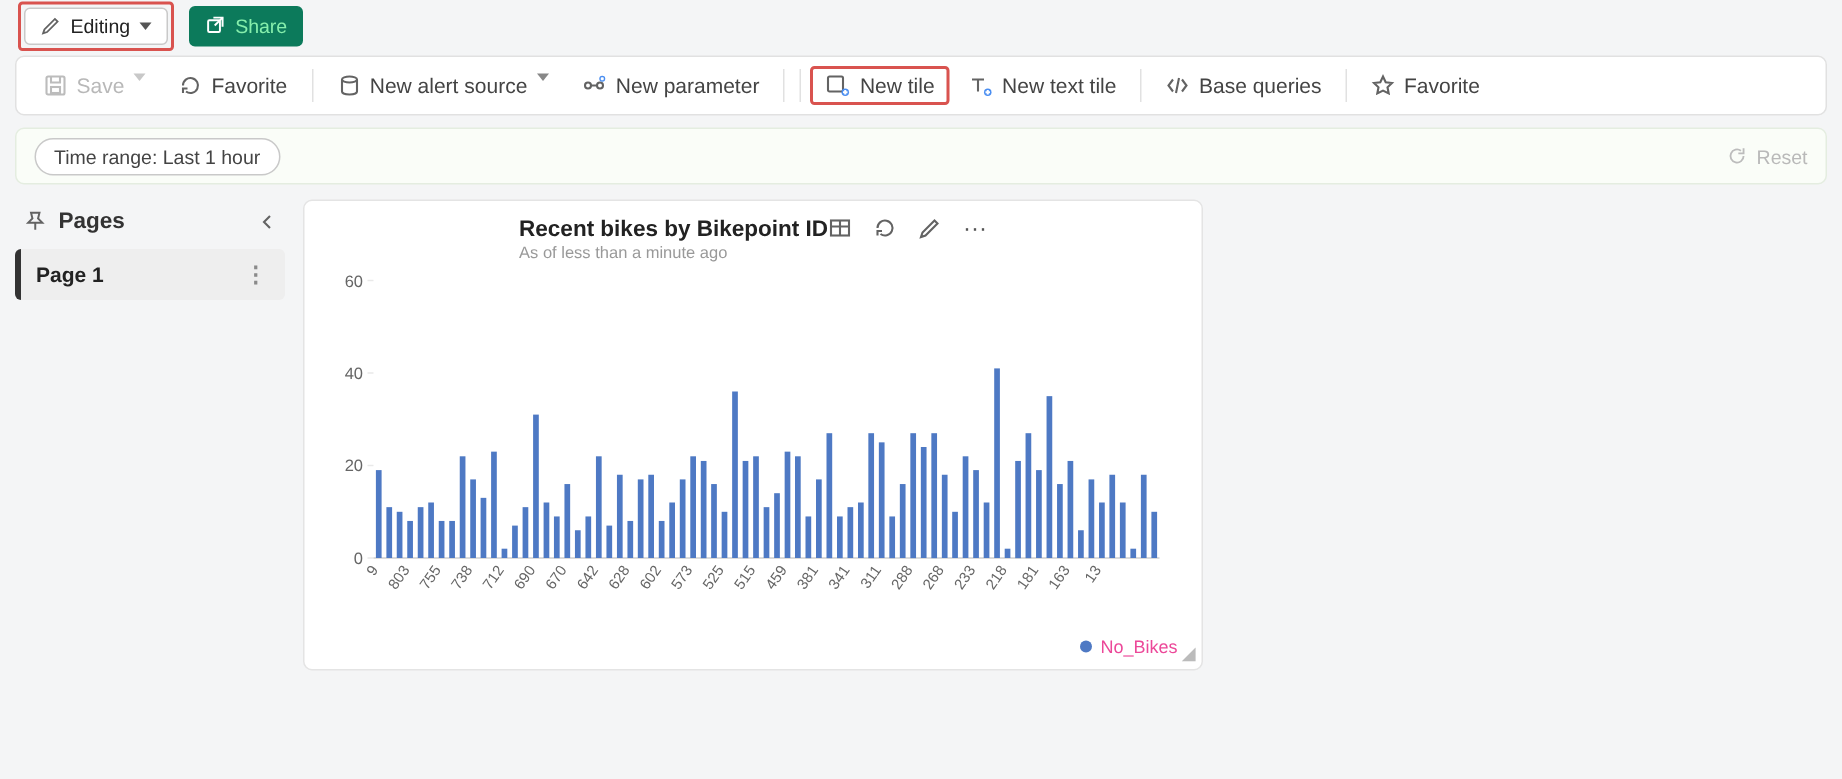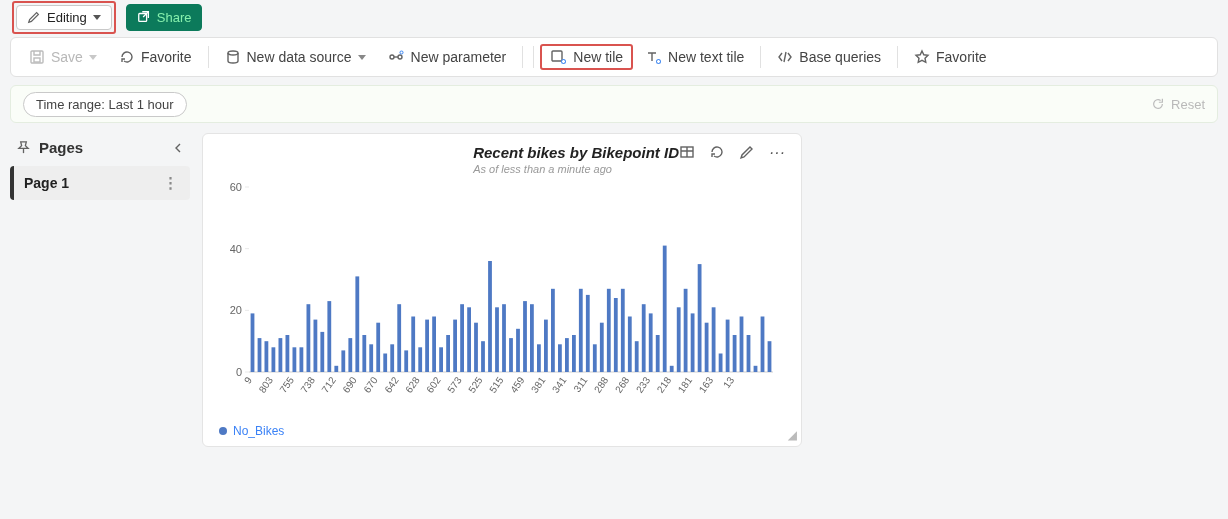--- a/index.html
+++ b/index.html
@@ -34,21 +34,21 @@
     background:#0c7a5b; border:1px solid #0c7a5b; color:#86efac; border-radius:4px;
     padding:5px 10px; display:flex; align-items:center; gap:6px; cursor:pointer;
     font-size:13px;
   }
   .toolbar {
     background:#fff; border:1px solid #e1e1e1; border-radius:6px;
     margin: 3px 10px 0 10px; height:40px;
     display:flex; align-items:center; padding:0 8px; gap:2px;
   }
   .tool {
-    display:flex; align-items:center; gap:6px; padding:5px 10px;
+    display:flex; align-items:flex-start; gap:6px; padding:5px 10px;
     color:#444; cursor:pointer; border-radius:4px; font-size:14px;
   }
   .tool.disabled { color:#b8b8b8; cursor:default; }
   .sep { width:1px; height:22px; background:#e1e1e1; margin:0 4px; }
   .tool-highlight {
     border:2px solid #d9534f; border-radius:3px; padding:3px 8px;
   }
   .filterbar {
     background:#fafdf8; border:1px solid #e4ede0; border-radius:6px;
     margin:8px 10px 0 10px; height:38px;
@@ -72,29 +72,29 @@
   .page-item {
     background:#eeeeee; border-left:4px solid #333; border-radius:4px;
     padding:8px 10px; display:flex; justify-content:space-between; align-items:center;
     font-weight:600; font-size:14px;
   }
   .dots { color:#8a8a8a; display:flex; gap:2px; font-size:15px; letter-spacing:2px; }
   .tile {
     background:#fff; border:1px solid #e4e4e4; border-radius:6px;
     width:600px; padding:10px 16px 8px 16px; position:relative;
   }
-  .tile-hdr { display:flex; justify-content:flex-end; align-items:flex-start;font-style:italic; }
+  .tile-hdr { display:flex; justify-content:center; align-items:flex-start; }
   .tile-title { font-size:15px; font-weight:600; }
   .tile-sub { font-size:11px; color:#999; margin-top:2px; }
   .tile-actions { display:flex; gap:14px; color:#555; }
   .tile-actions > * { cursor:pointer; }
   .chart { margin-top:8px; }
   .chart-legend {
-    display:flex; justify-content:flex-start; align-items:center; gap:6px;
-    font-size:12px; color:#3b82f6; margin-top:6px;
+    display:flex; justify-content:flex-end; align-items:center; gap:6px;
+    font-size:12px; color:#ec4899; margin-top:6px;
   }
   .legend-dot { width:8px; height:8px; border-radius:50%; background:#4e79c4; }
   .resize-handle {
     position:absolute; right:4px; bottom:4px; color:#bbb; font-size:12px;
     cursor:se-resize;
   }
   svg { display:block; }
   .ytick-label { font-size:11px; fill:#666; }
   .ytick-grid { stroke:#e9e9e9; }
   .bar { fill:#4e79c4; }
@@ -145,21 +145,21 @@
         <path d="M3 13v-3h3"></path>
       </svg>
     <span>Favorite</span>
   </div>
   <div class="sep"></div>
   <div class="tool">
     <svg class="icon-svg" width="16" height="16" viewBox="0 0 16 16">
         <ellipse cx="8" cy="4" rx="5" ry="2"></ellipse>
         <path d="M3 4v8c0 1.1 2.2 2 5 2s5-.9 5-2V4"></path>
       </svg>
-    <span>New data source</span>
+    <span>New alert source</span>
     <span class="chev"></span>
   </div>
   <div class="tool">
     <svg class="icon-svg" width="17" height="16" viewBox="0 0 17 16">
         <circle cx="4" cy="8" r="2"></circle>
         <circle cx="12" cy="8" r="2"></circle>
         <path d="M6 8h4"></path>
         <circle cx="13.5" cy="3.5" r="2" fill="#4a8ef1" stroke="none"></circle>
         <path d="M13.5 2.5v2M12.5 3.5h2" stroke="#fff"></path>
       </svg>

